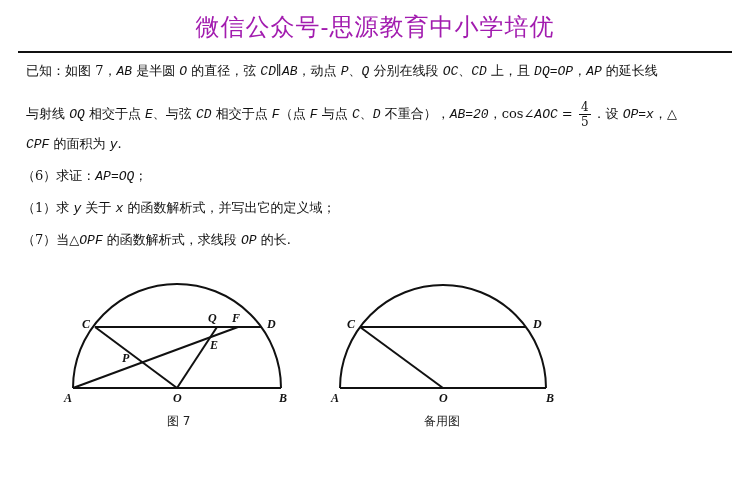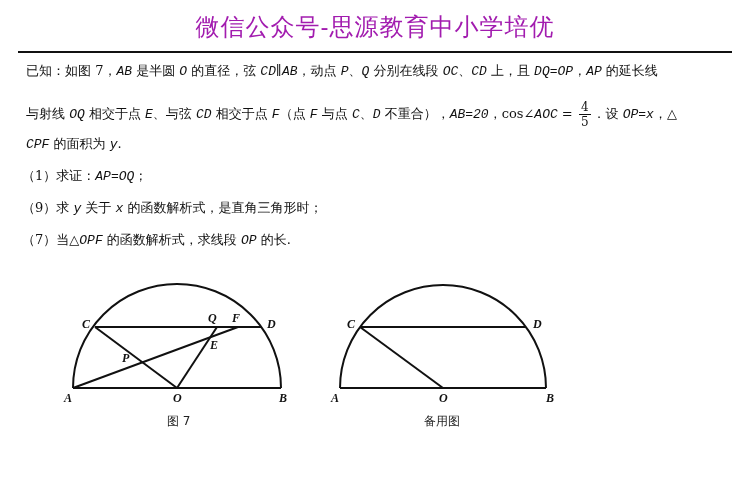--- a/index.html
+++ b/index.html
@@ -30,24 +30,24 @@
 
 <div class="line" style="top:100px;">
   <span>与射线 </span><span class="i">OQ</span><span> 相交于点 </span><span class="i">E</span><span>、与弦 </span><span class="i">CD</span><span> 相交于点 </span><span class="i">F</span><span>（点 </span><span class="i">F</span><span> 与点 </span><span class="i">C</span><span>、</span><span class="i">D</span><span> 不重合），</span><span class="i">AB=20</span><span>，cos∠</span><span class="i">AOC</span><span> = </span><span class="frac"><span class="num">4</span><span class="den">5</span></span><span>．设 </span><span class="i">OP=x</span><span>，△</span>
 </div>
 
 <div class="line" style="top:135px;">
   <span class="i">CPF</span><span> 的面积为 </span><span class="i">y</span><span>.</span>
 </div>
 
 <div class="line" style="top:167px; left:22px;">
-  <span>（1）求证：</span><span class="i">AP=OQ</span><span>；</span>
+  <span>（6）求证：</span><span class="i">AP=OQ</span><span>；</span>
 </div>
 <div class="line" style="top:199px; left:22px;">
-  <span>（9）求 </span><span class="i">y</span><span> 关于 </span><span class="i">x</span><span> 的函数解析式，是直角三角形时；</span>
+  <span>（1）求 </span><span class="i">y</span><span> 关于 </span><span class="i">x</span><span> 的函数解析式，并写出它的定义域；</span>
 </div>
 <div class="line" style="top:231px; left:22px;">
   <span>（7）当△</span><span class="i">OPF</span><span> 的函数解析式，求线段 </span><span class="i">OP</span><span> 的长.</span>
 </div>
 
 <svg width="750" height="478" viewBox="0 0 750 478">
 
   <g stroke="#111" stroke-width="2" fill="none">
     <path d="M73 388 A104 104 0 0 1 281 388"></path>
     <line x1="73" y1="388" x2="281" y2="388"></line>

